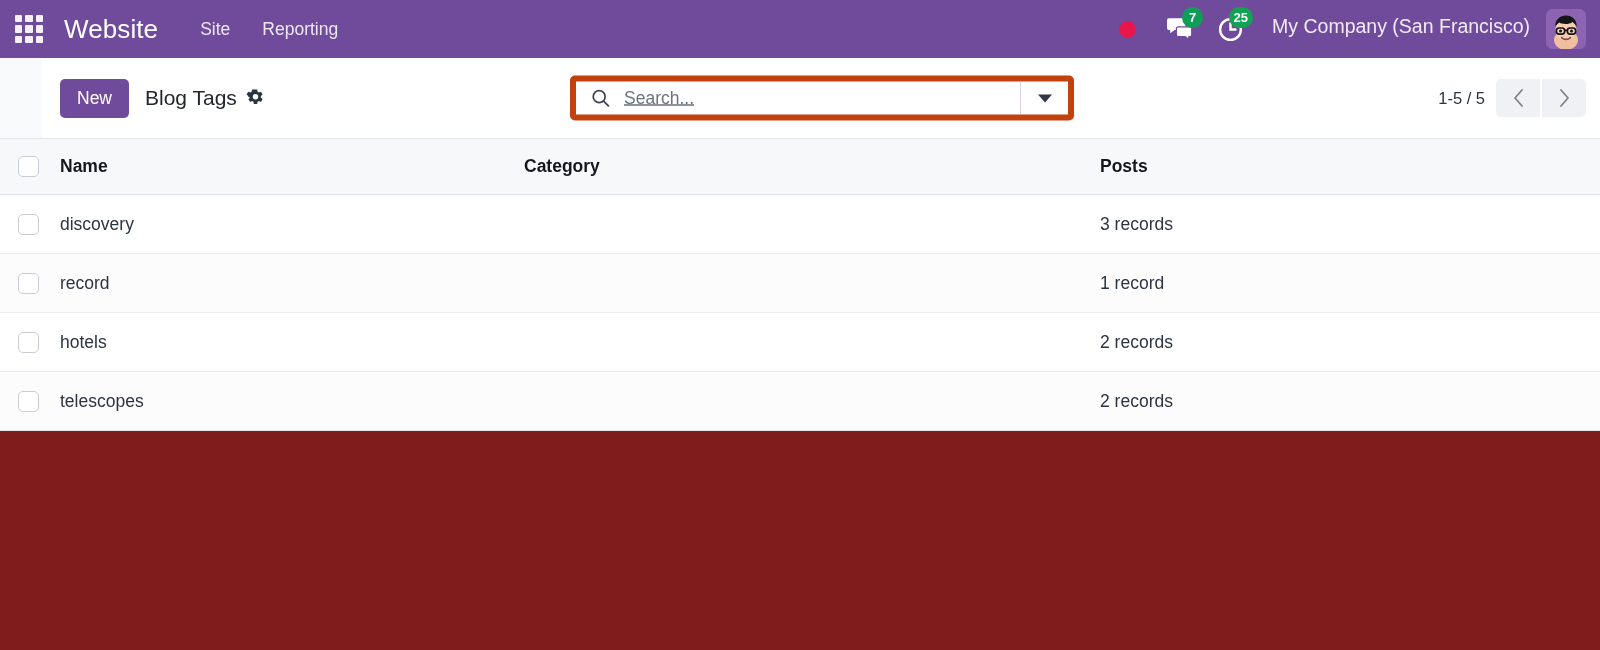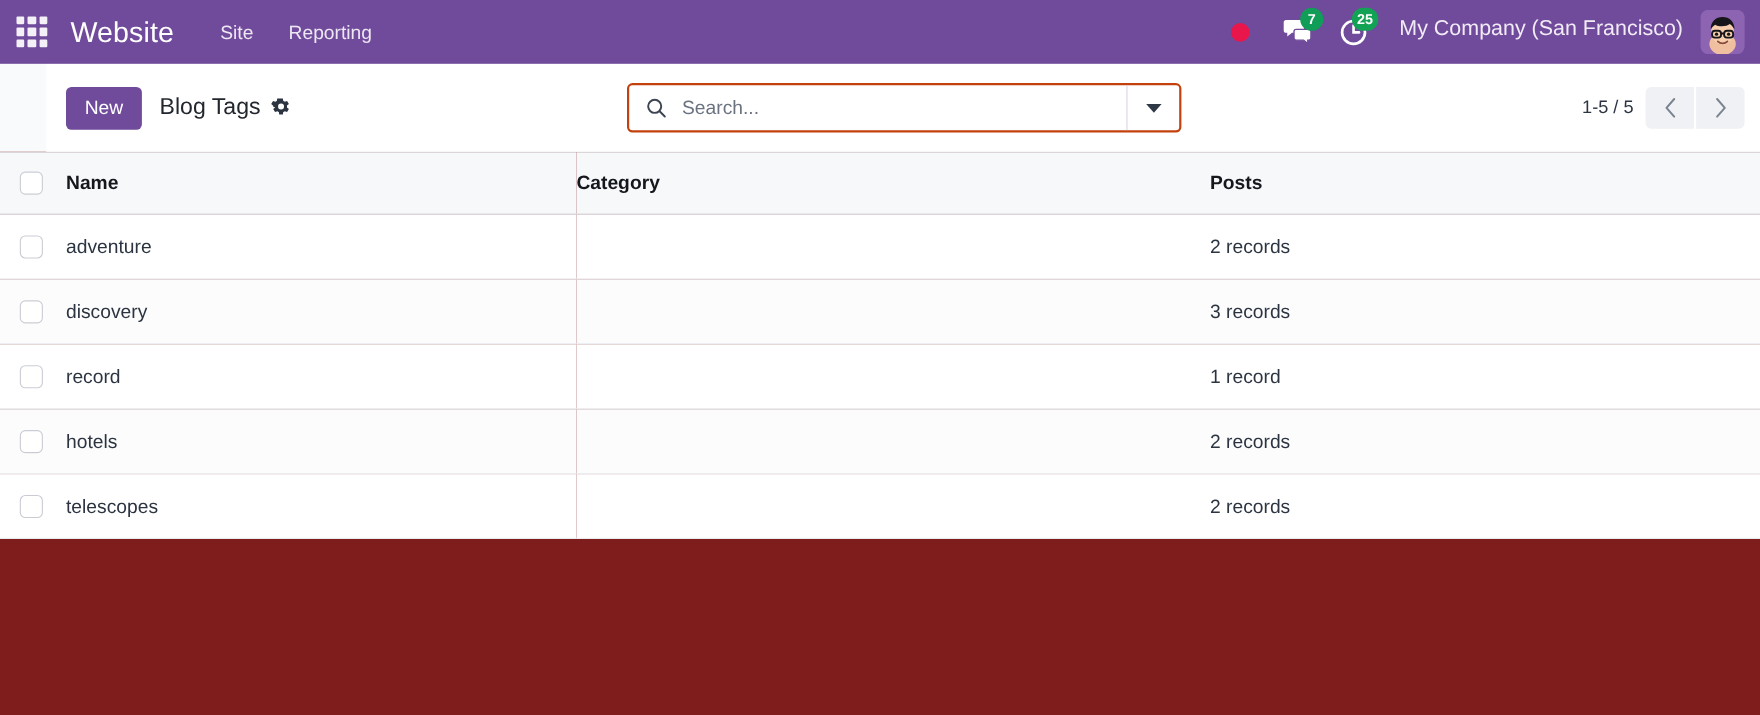--- a/index.html
+++ b/index.html
@@ -185,26 +185,27 @@
   
   .cp-center {
     position: absolute;
     left: 528px;
     top: 50%;
     transform: translateY(-50%);
   }
   .searchview {
     width: 504px;
     height: 45px;
-    border: 2px solid #c2410c;
+    border: 6px solid #c2410c;
     border-radius: 5px;
     background: #fff;
     display: flex;
     align-items: center;
     overflow: hidden;
+    text-decoration: underline;
   }
   .search-icon-wrap {
     width: 48px;
     display: flex;
     align-items: center;
     justify-content: center;
     color: #3C4551;
     flex: 0 0 auto;
   }
   .search-input {
@@ -454,28 +455,20 @@
       <tr>
         <th>
           <input type="checkbox" class="cbox" style="">
         </th>
         <th class="cell-pad-name">Name</th>
         <th class="cell-pad-cat">Category</th>
         <th class="cell-pad-posts">Posts</th>
       </tr>
     </thead>
     <tbody>
-      <tr>
-        <td>
-          <input type="checkbox" class="cbox" style="">
-        </td>
-        <td class="cell-pad-name row-name">adventure</td>
-        <td class="cell-pad-cat"></td>
-        <td class="cell-pad-posts">2 records</td>
-      </tr>
       <tr>
         <td>
           <input type="checkbox" class="cbox" style="">
         </td>
         <td class="cell-pad-name row-name">discovery</td>
         <td class="cell-pad-cat"></td>
         <td class="cell-pad-posts">3 records</td>
       </tr>
       <tr>
         <td>

